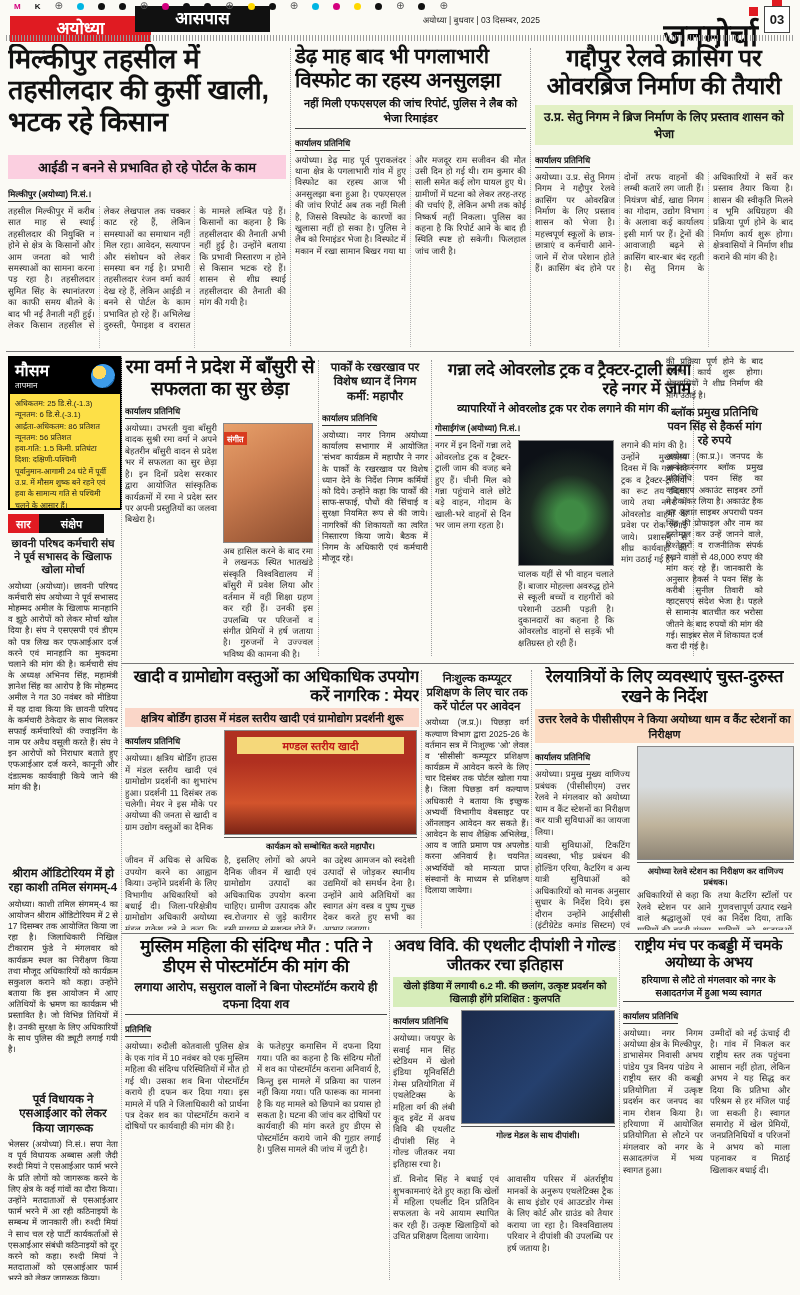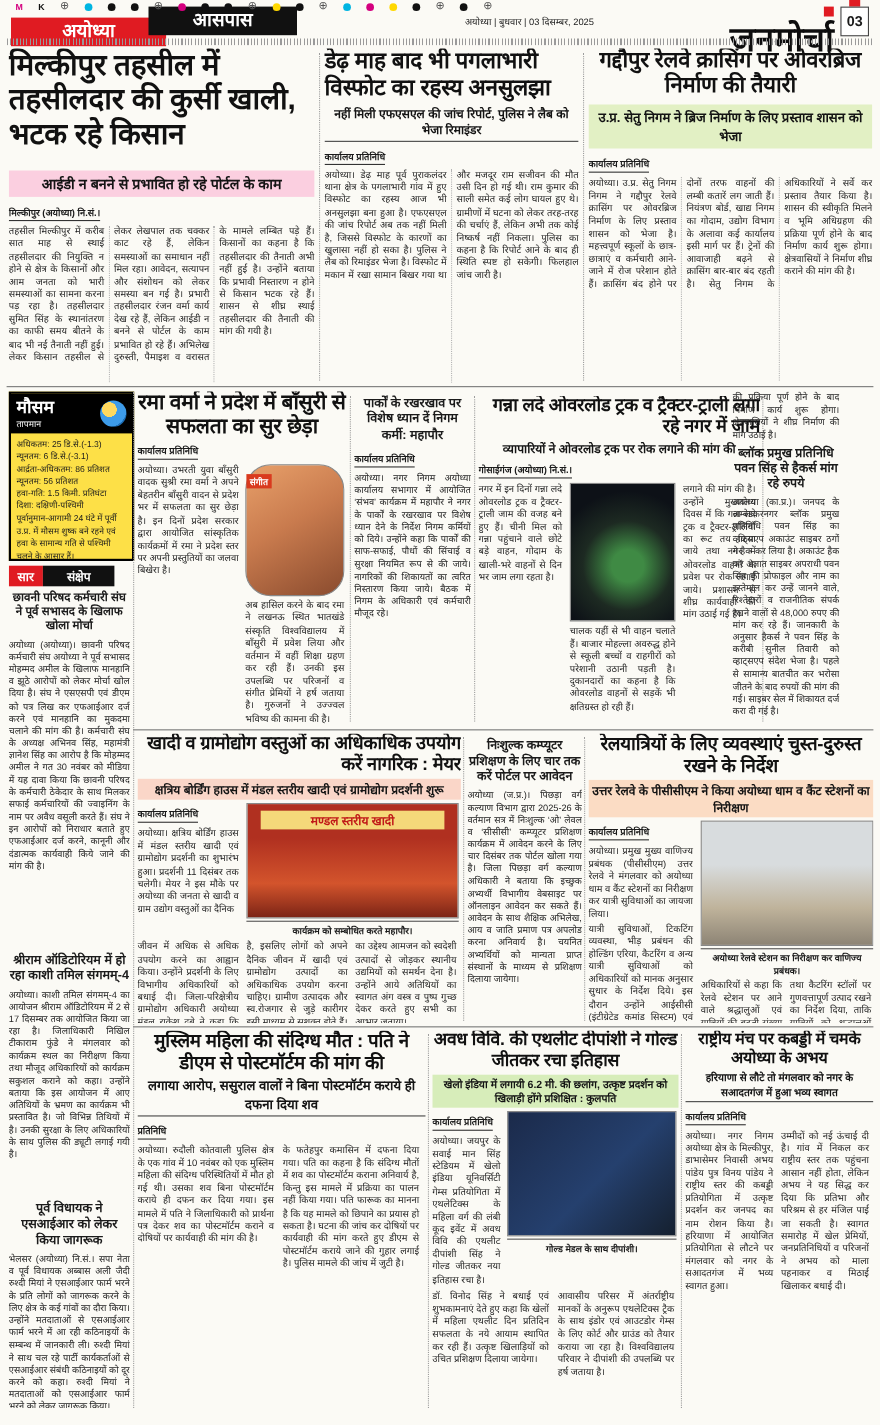--- a/index.html
+++ b/index.html
@@ -75,21 +75,21 @@
 <div class="art" style="left:295px;top:44px;width:231px;height:304px;">
   <div class="hl" style="font-size:20.5px;">डेढ़ माह बाद भी पगलाभारी विस्फोट का रहस्य अनसुलझा</div>
   <div class="bar" style="font-size:11px;border-bottom:1px solid #444;padding:3px 0;margin-bottom:3px;">नहीं मिली एफएसएल की जांच रिपोर्ट, पुलिस ने लैब को भेजा रिमाइंडर</div>
   <span class="byline">कार्यालय प्रतिनिधि</span>
   <div class="body cols2" style="height:200px;">अयोध्या। डेढ़ माह पूर्व पुराकलंदर थाना क्षेत्र के पगलाभारी गांव में हुए विस्फोट का रहस्य आज भी अनसुलझा बना हुआ है। एफएसएल की जांच रिपोर्ट अब तक नहीं मिली है, जिससे विस्फोट के कारणों का खुलासा नहीं हो सका है। पुलिस ने लैब को रिमाइंडर भेजा है। विस्फोट में मकान में रखा सामान बिखर गया था और मजदूर राम सजीवन की मौत उसी दिन हो गई थी। राम कुमार की साली समेत कई लोग घायल हुए थे। ग्रामीणों में घटना को लेकर तरह-तरह की चर्चाएं हैं, लेकिन अभी तक कोई निष्कर्ष नहीं निकला। पुलिस का कहना है कि रिपोर्ट आने के बाद ही स्थिति स्पष्ट हो सकेगी। फिलहाल जांच जारी है।</div>
 </div>
 
 <div class="vrule" style="left:530px;top:48px;height:298px;"></div>
 
 <div class="art" style="left:535px;top:44px;width:258px;height:304px;">
-  <div class="hl" style="font-size:20px;text-align:center;">गद्दौपुर रेलवे क्रासिंग पर ओवरब्रिज निर्माण की तैयारी</div>
+  <div class="hl" style="font-size:24px;text-align:center;">गद्दौपुर रेलवे क्रासिंग पर ओवरब्रिज निर्माण की तैयारी</div>
   <div class="bar" style="background:#e2f0c4;font-size:12px;padding:3px 2px;margin:5px 0 4px;">उ.प्र. सेतु निगम ने ब्रिज निर्माण के लिए प्रस्ताव शासन को भेजा</div>
   <span class="byline">कार्यालय प्रतिनिधि</span>
   <div class="body cols3" style="height:185px;">अयोध्या। उ.प्र. सेतु निगम निगम ने गद्दौपुर रेलवे क्रासिंग पर ओवरब्रिज निर्माण के लिए प्रस्ताव शासन को भेजा है। महत्त्वपूर्ण स्कूलों के छात्र-छात्राएं व कर्मचारी आने-जाने में रोज परेशान होते हैं। क्रासिंग बंद होने पर दोनों तरफ वाहनों की लम्बी कतारें लग जाती हैं। नियंत्रण बोर्ड, खाद्य निगम का गोदाम, उद्योग विभाग के अलावा कई कार्यालय इसी मार्ग पर हैं। ट्रेनों की आवाजाही बढ़ने से क्रासिंग बार-बार बंद रहती है। सेतु निगम के अधिकारियों ने सर्वे कर प्रस्ताव तैयार किया है। शासन की स्वीकृति मिलने व भूमि अधिग्रहण की प्रक्रिया पूर्ण होने के बाद निर्माण कार्य शुरू होगा। क्षेत्रवासियों ने निर्माण शीघ्र कराने की मांग की है।</div>
 </div>
 
 <div class="hrule" style="left:6px;top:351px;width:788px;"></div>
 
 <div class="art wx" style="left:8px;top:356px;width:110px;height:150px;">
   <div class="wx-head">
     <div>
@@ -129,21 +129,21 @@
 </div>
 
 <div class="vrule" style="left:121px;top:356px;height:924px;"></div>
 
 <div class="art" style="left:125px;top:356px;width:190px;height:304px;">
   <div class="hl" style="font-size:19px;text-align:center;">रमा वर्मा ने प्रदेश में बाँसुरी से सफलता का सुर छेड़ा</div>
   <span class="byline">कार्यालय प्रतिनिधि</span>
   <div style="display:flex;gap:6px;">
     <div class="body" style="width:92px;">अयोध्या। उभरती युवा बाँसुरी वादक सुश्री रमा वर्मा ने अपने बेहतरीन बाँसुरी वादन से प्रदेश भर में सफलता का सुर छेड़ा है। इन दिनों प्रदेश सरकार द्वारा आयोजित सांस्कृतिक कार्यक्रमों में रमा ने प्रदेश स्तर पर अपनी प्रस्तुतियों का जलवा बिखेरा है।</div>
     <div style="width:90px;">
-      <div class="photo" style="width:88px;height:118px;background:linear-gradient(150deg,#e8a06a,#c97b4e 45%,#8a4b2e);border-radius:23px;">
+      <div class="photo" style="width:88px;height:118px;background:linear-gradient(150deg,#e8a06a,#c97b4e 45%,#8a4b2e);">
         <div style="position:absolute;left:0;top:8px;background:#d93a1e;color:#fff;font-size:8px;font-weight:bold;padding:1px 3px;">संगीत</div>
       </div>
       <div class="body" style="margin-top:3px;">अब हासिल करने के बाद रमा ने लखनऊ स्थित भातखंडे संस्कृति विश्वविद्यालय में बाँसुरी में प्रवेश लिया और वर्तमान में वहीं शिक्षा ग्रहण कर रही हैं। उनकी इस उपलब्धि पर परिजनों व संगीत प्रेमियों ने हर्ष जताया है। गुरुजनों ने उज्ज्वल भविष्य की कामना की है।</div>
     </div>
   </div>
 </div>
 
 <div class="vrule" style="left:318px;top:360px;height:296px;"></div>
 
 <div class="art" style="left:322px;top:356px;width:106px;height:304px;">

